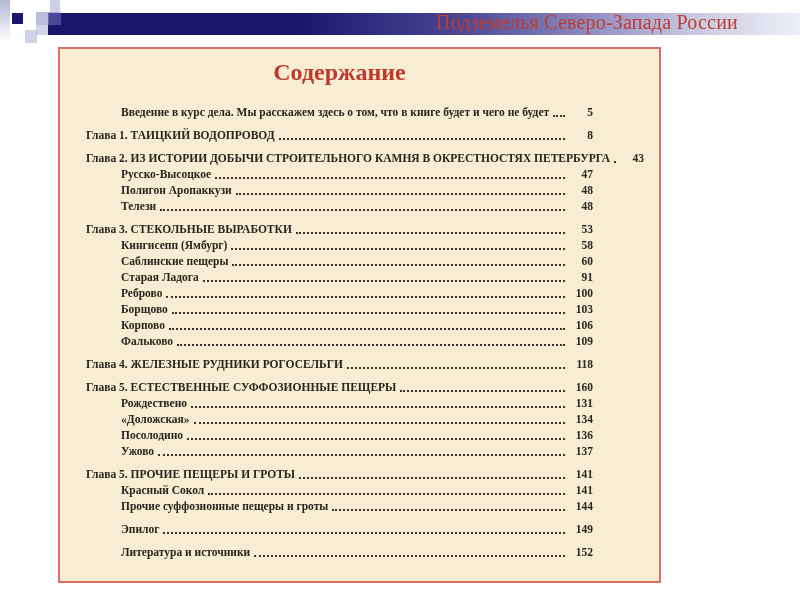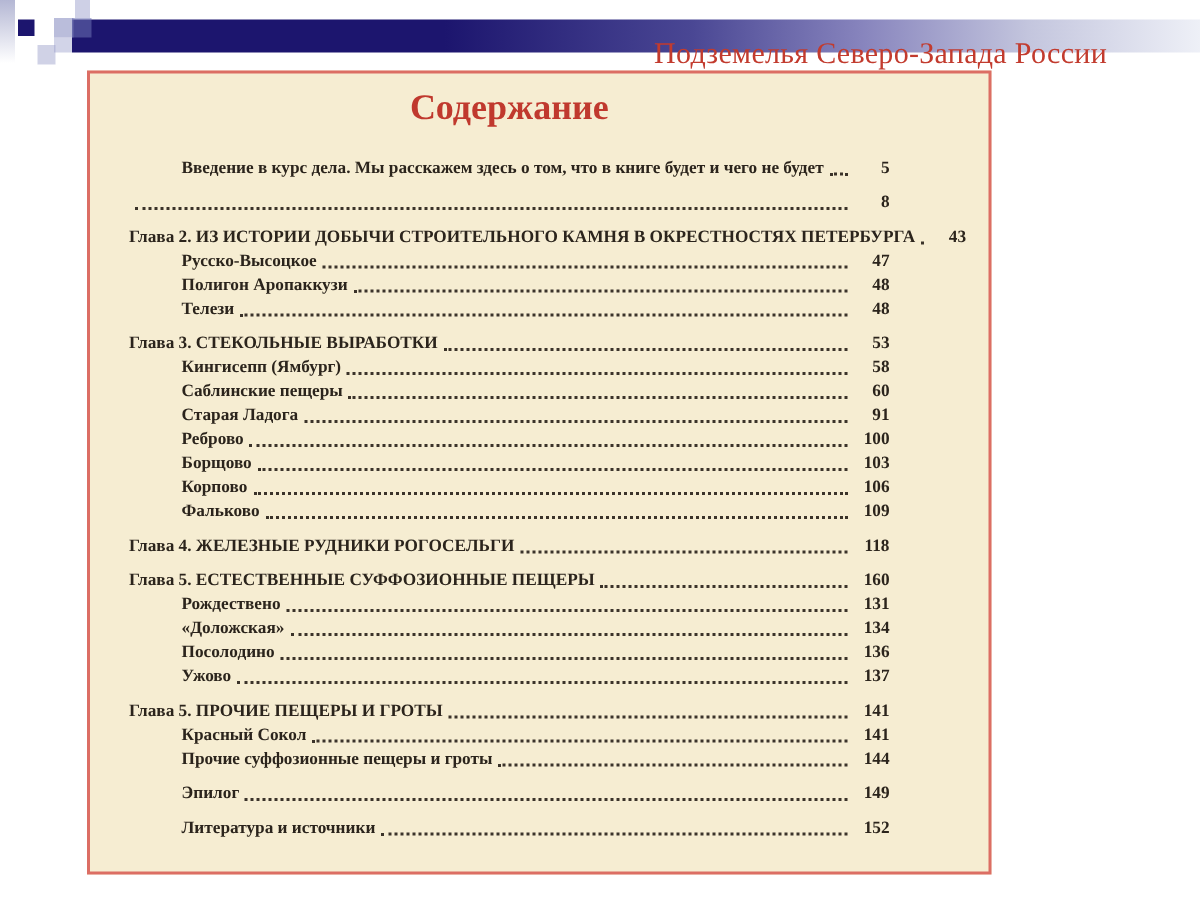--- a/index.html
+++ b/index.html
@@ -26,21 +26,21 @@
     background:linear-gradient(to bottom,#b4b7d4 0%,#ffffff 100%);
   }
   .sq{position:absolute;}
   .sq-navy{left:12px;top:13px;width:11px;height:11px;background:var(--navy);}
   .sq-a{left:36px;top:12px;width:13px;height:13px;background:rgba(140,145,195,.6);}
   .sq-b{left:48px;top:12px;width:13px;height:13px;background:rgba(110,115,180,.55);}
   .sq-c{left:50px;top:0;width:10px;height:12px;background:rgba(165,170,210,.55);}
   .sq-d{left:36px;top:25px;width:12px;height:10px;background:rgba(165,170,210,.5);}
   .sq-e{left:25px;top:30px;width:12px;height:13px;background:rgba(150,155,200,.45);}
   .slide-title{
-    position:absolute;top:25px;right:62px;
+    position:absolute;top:11px;right:62px;
     font-size:20px;color:var(--title-red);white-space:nowrap;letter-spacing:.2px;
   }
   
   .panel{
     position:absolute;left:58px;top:47px;width:603px;height:536px;
     background:var(--cream);border:2px solid var(--border-red);
   }
   .panel-inner{padding:6px 66px 0 26px;}
   .contents-heading{
     margin:4px 0 0 0;text-align:center;
@@ -80,20 +80,21 @@
     <div class="panel-inner">
       <h1 class="contents-heading">Содержание</h1>
       <div class="toc">
   <div class="row sub intro">
     <span class="label">Введение в курс дела. Мы расскажем здесь о том, что в книге будет и чего не будет</span>
     <span class="leader"></span>
     <span class="page">5</span>
   </div>
 
   <div class="row chapter">
+    <span class="label">Глава 1. ТАИЦКИЙ ВОДОПРОВОД</span>
     <span class="leader"></span>
     <span class="page">8</span>
   </div>
 
   <div class="row chapter">
     <span class="label">Глава 2. ИЗ ИСТОРИИ ДОБЫЧИ СТРОИТЕЛЬНОГО КАМНЯ В ОКРЕСТНОСТЯХ ПЕТЕРБУРГА</span>
     <span class="leader"></span>
     <span class="page">43</span>
   </div>
 

